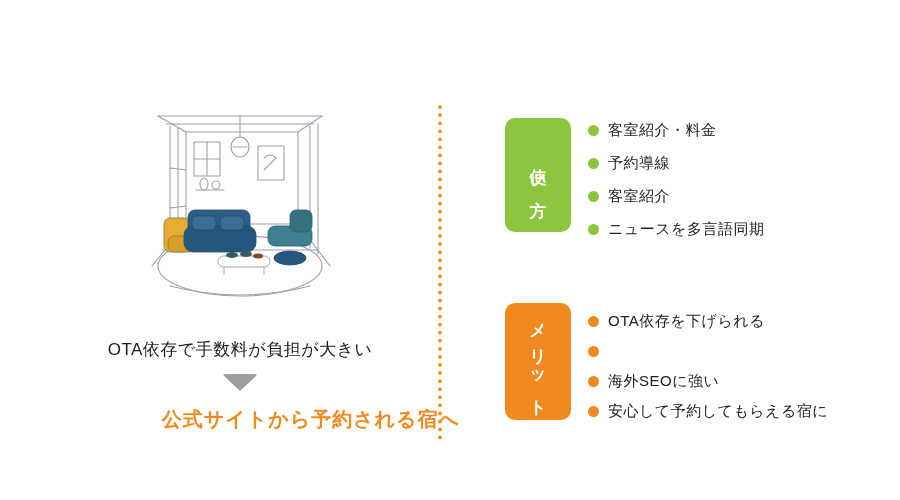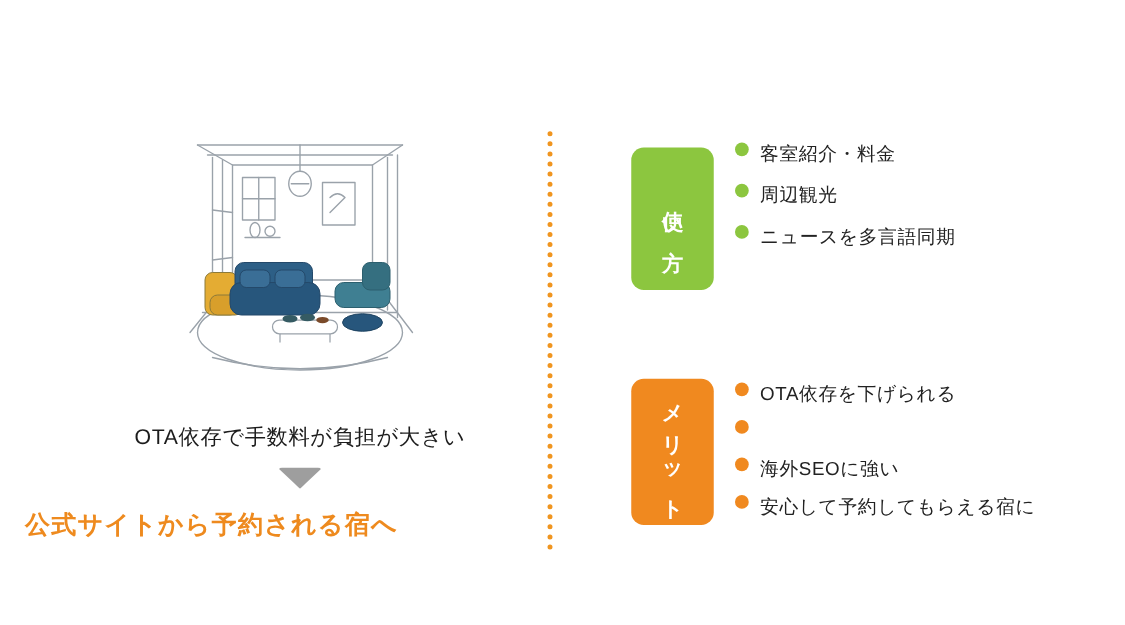--- a/index.html
+++ b/index.html
@@ -55,21 +55,21 @@
     border-left: 18px solid transparent;
     border-right: 18px solid transparent;
     border-top: 17px solid #9e9e9e;
     border-radius: 4px;
   }
   .solution-text {
     position: absolute;
     left: 20px;
     top: 406px;
     width: 440px;
-    text-align: left;
+    text-align: right;
     font-size: 20px;
     font-weight: bold;
     letter-spacing: 1px;
     color: #EE8A1E;
   }
 
   
   .dotted-divider {
     position: absolute;
     left: 438px;
@@ -107,20 +107,21 @@
     margin: 0;
     padding: 0;
   }
   .item-list.green-list { top: 114px; }
   .item-list.green-list .list-item { height: 33px; }
   .item-list.orange-list { top: 306px; }
   .item-list.orange-list .list-item { height: 30px; }
 
   .list-item {
     display: flex;
+    align-items: center;
     gap: 9px;
     font-size: 15px;
     color: #222222;
     letter-spacing: 0.5px;
   }
   .bullet {
     width: 11px;
     height: 11px;
     border-radius: 50%;
     flex: 0 0 auto;
@@ -218,21 +219,25 @@
 
   <div class="section-label green">使い方</div>
 
   <ul class="item-list green-list">
     <li class="list-item">
       <span class="bullet green"></span>
       <span>客室紹介・料金</span>
     </li>
     <li class="list-item">
       <span class="bullet green"></span>
-      <span>周辺観光</span>
+      <span>予約導線</span>
+    </li>
+    <li class="list-item">
+      <span class="bullet green"></span>
+      <span>客室紹介</span>
     </li>
     <li class="list-item">
       <span class="bullet green"></span>
       <span>ニュースを多言語同期</span>
     </li>
   </ul>
 
   <div class="section-label orange">メリット</div>
 
   <ul class="item-list orange-list">

